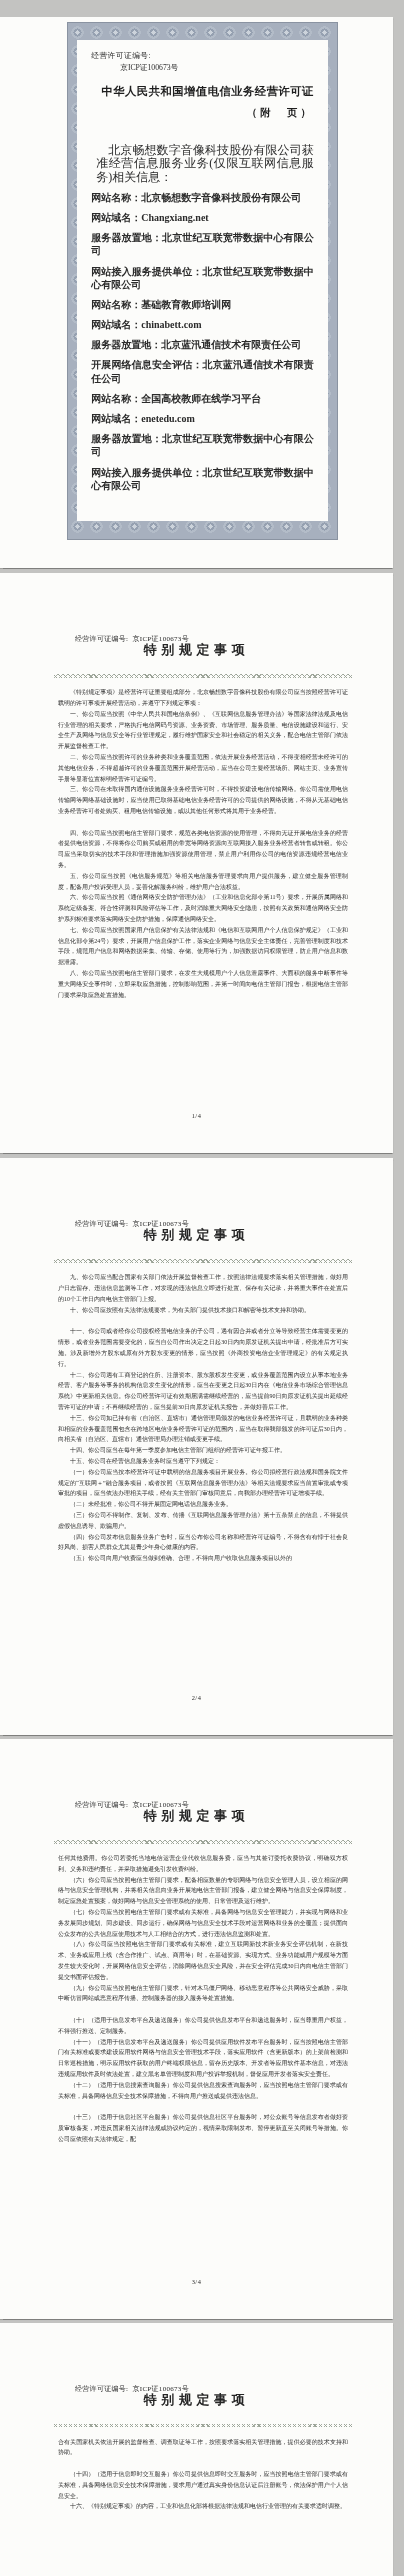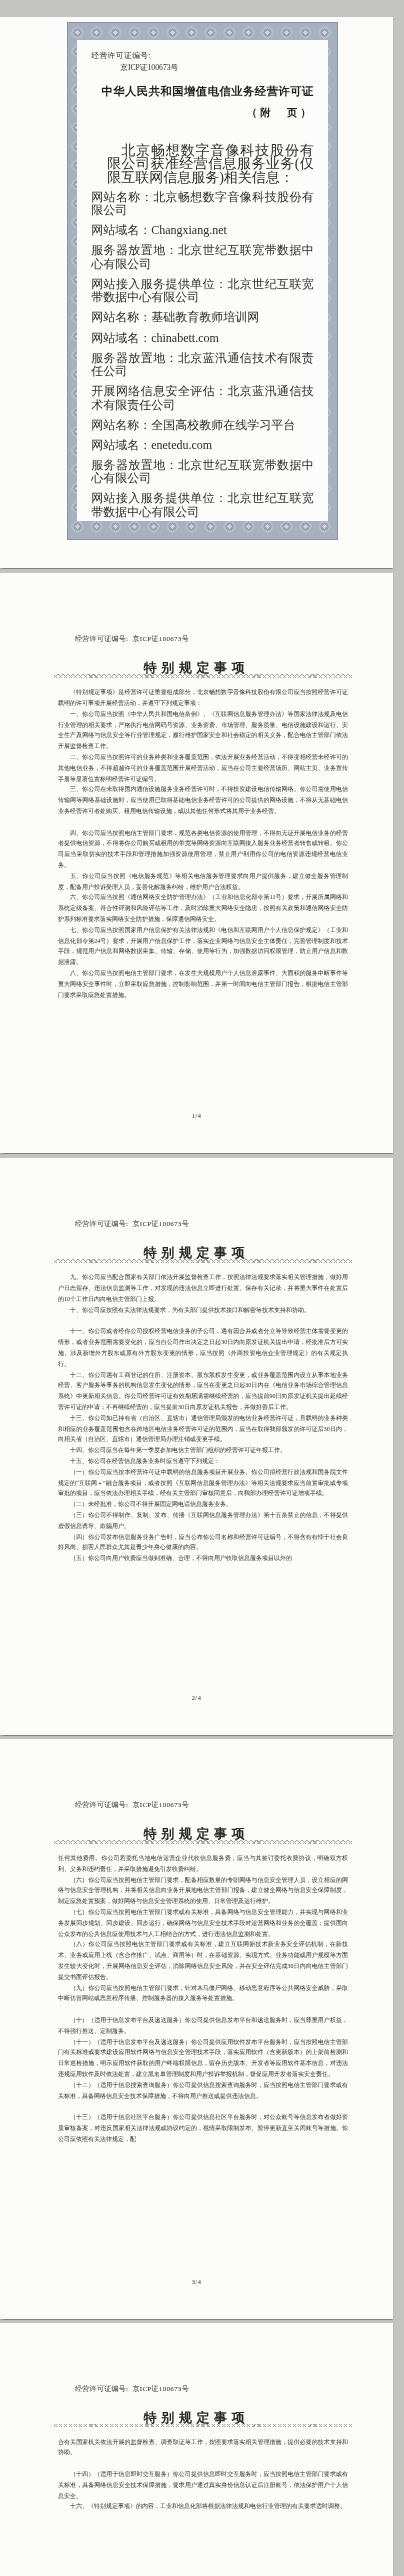--- a/index.html
+++ b/index.html
@@ -42,36 +42,36 @@
   .cert-licno{font-size:7.7px;margin:2.1px 0 0 29px;}
   .cert-title{
     margin:10.3px 0 0 0;text-align:right;
     font-size:11.3px;font-weight:bold;letter-spacing:0.5px;color:#1e1e1e;
   }
   .cert-subtitle{
     margin:7.2px 0 0 0;text-align:right;
     font-size:10.3px;font-weight:bold;letter-spacing:3.1px;color:#1e1e1e;
   }
   .cert-intro{
-    margin:24px 0 0 16px;
-    font-size:14px;line-height:13.4px;text-align:justify;text-indent:1em;
+    margin:24px 0 0 5px;
+    font-size:12px;line-height:13.4px;text-align:justify;text-indent:1em;
   }
   .cert-entry{
     margin:6.7px 0 0 0;
-    font-size:12px;line-height:13.4px;text-align:justify;
+    font-size:10px;line-height:13.4px;text-align:justify;font-weight:bold;
   }
 
   
   .prov-header{
     position:absolute;left:75px;top:61px;
     font-size:7px;letter-spacing:0.3px;
   }
   .prov-header .lic-no{margin-left:4.1px;}
   .prov-title{
-    position:absolute;left:0;top:86px;width:100%;
+    position:absolute;left:0;top:68px;width:100%;
     margin:0;text-align:center;
     font-size:13px;font-weight:bold;letter-spacing:4.6px;color:#262626;
   }
   .zigzag{
     position:absolute;left:54px;top:101px;
     width:298px;height:3.6px;
     background:
       repeating-linear-gradient(45deg, rgba(0,0,0,0) 0 1.6px, #9aa296 1.6px 2.4px, rgba(0,0,0,0) 2.4px 3.6px),
       repeating-linear-gradient(-45deg, rgba(0,0,0,0) 0 1.6px, #a8afa3 1.6px 2.4px, rgba(0,0,0,0) 2.4px 3.6px);
   }

